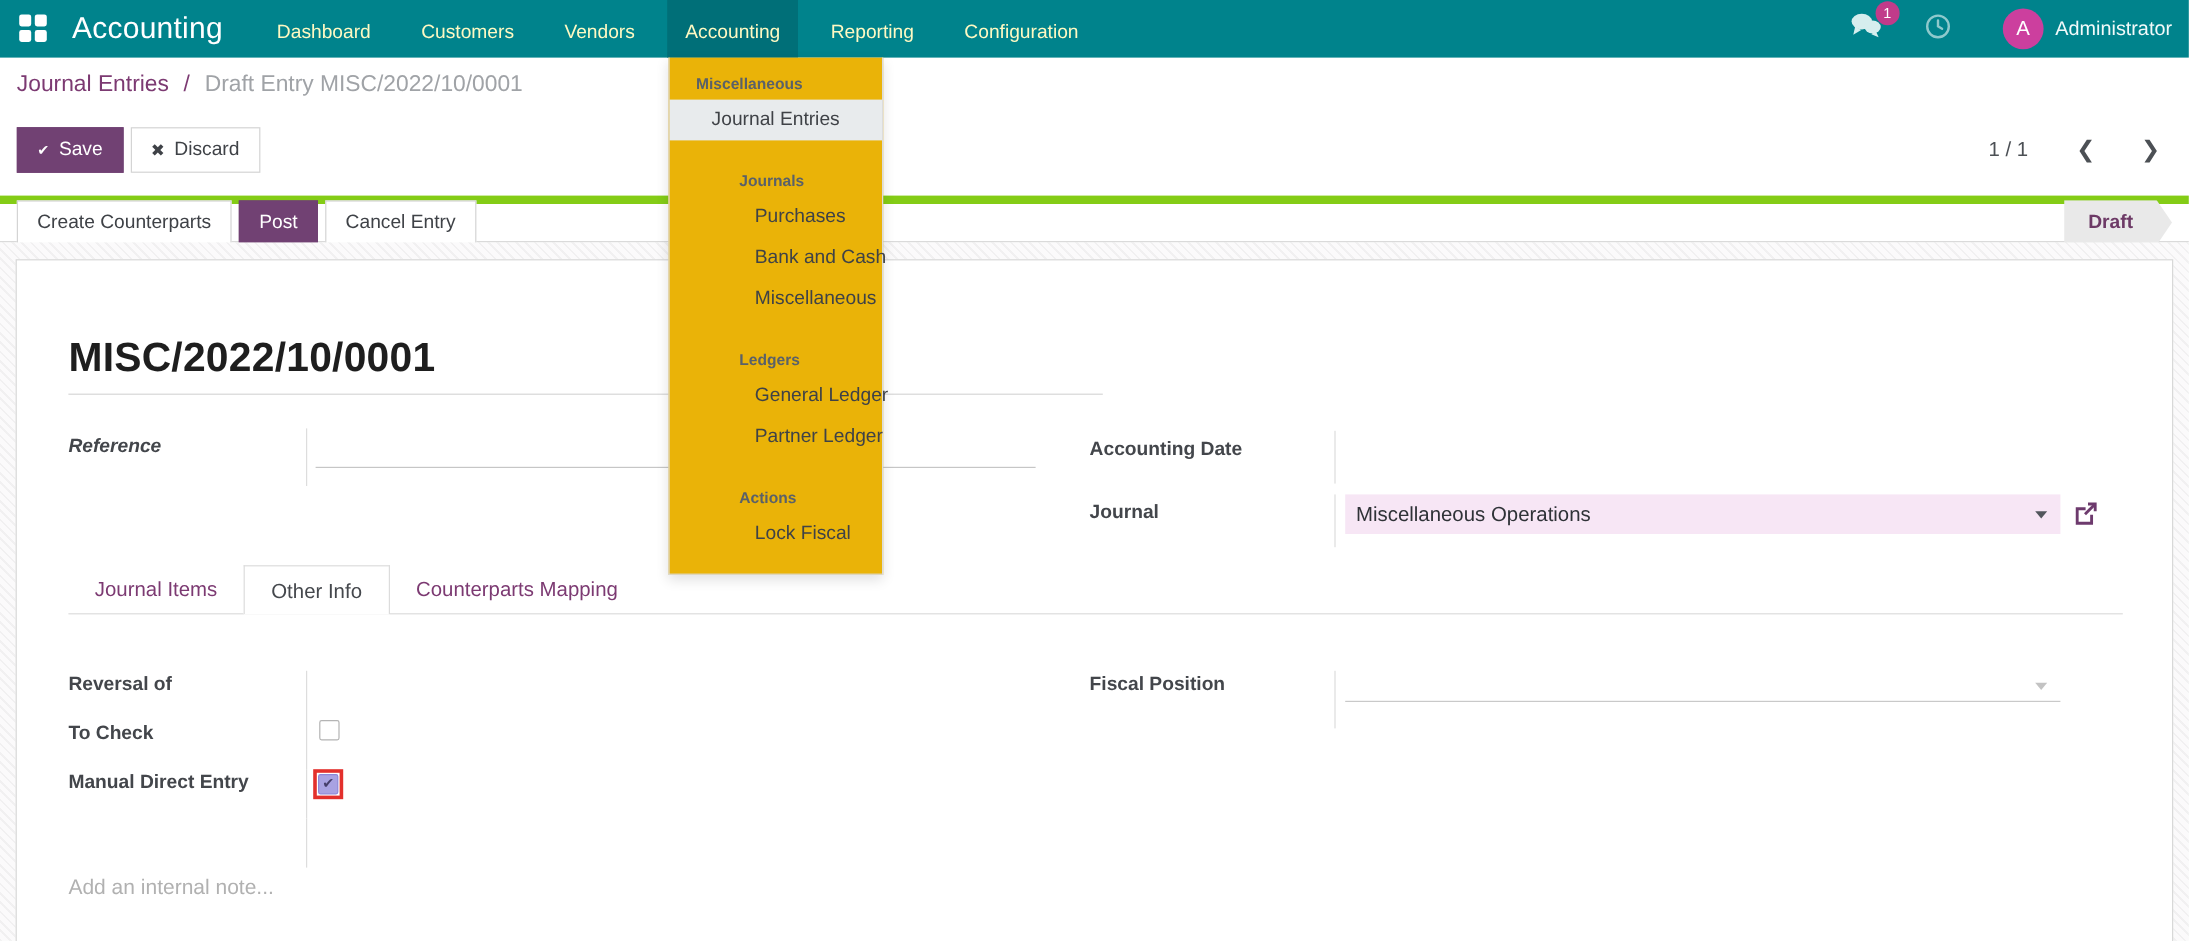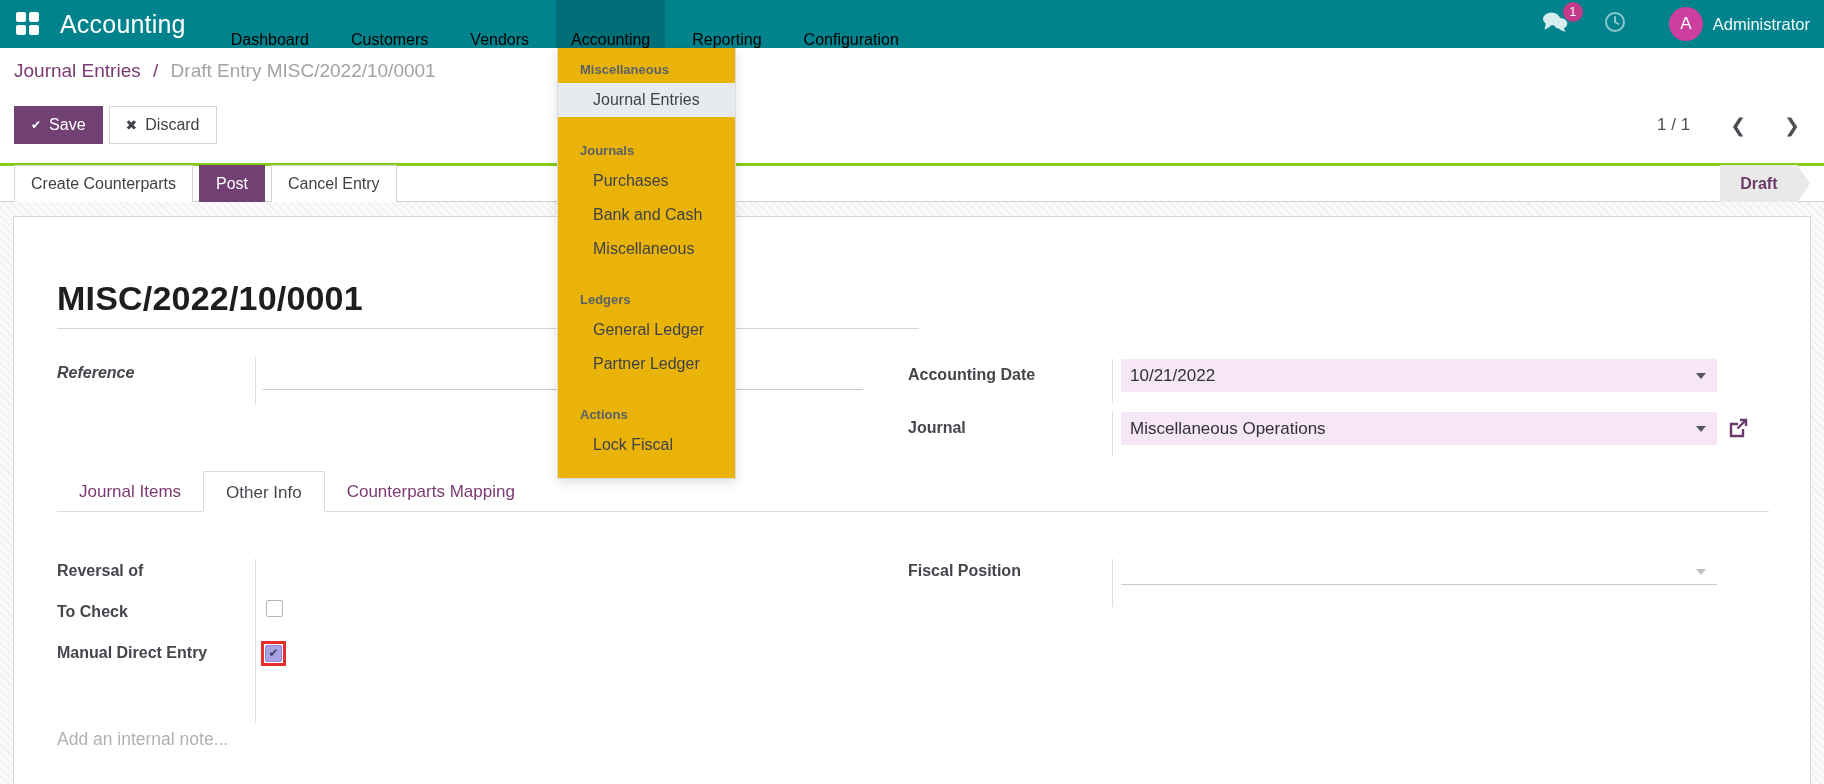--- a/index.html
+++ b/index.html
@@ -7,22 +7,22 @@
     font-family:"Liberation Sans", sans-serif; background:#fff; }
 
   
   .navbar { position:absolute; left:0; top:0; width:1824px; height:48px;
     background:#00838c; display:flex; align-items:center; color:#fff; z-index:60; }
   .apps-icon { margin-left:16px; width:24px; height:24px; display:grid;
     grid-template-columns:10px 10px; grid-template-rows:10px 10px; gap:3px; cursor:pointer; }
   .apps-icon span { background:#fff; border-radius:2px; }
   .brand { margin-left:20px; font-size:25px; font-weight:500; letter-spacing:.2px; }
   .nav-items { display:flex; height:48px; margin-left:30px; }
-  .nav-item { padding:16px 15px; margin-right:12px; line-height:48px; font-size:16px;
-    color:#000000; cursor:pointer; white-space:nowrap; }
+  .nav-item { padding:4px 15px; margin-right:12px; line-height:48px; font-size:16px;
+    color:#fef9c3; cursor:pointer; white-space:nowrap; }
   .nav-item.active { background:#006f78; }
   .nav-right { margin-left:auto; display:flex; align-items:center; margin-right:14px; }
   .msg-wrap { position:relative; margin-right:34px; cursor:pointer; }
   .badge { position:absolute; top:-9px; right:-14px; min-width:20px; height:20px;
     border-radius:10px; background:#c13b8a; color:#fff; font-size:12px;
     display:flex; align-items:center; justify-content:center; padding:0 5px; }
   .clock-wrap { margin-right:42px; cursor:pointer; }
   .avatar { width:34px; height:34px; border-radius:50%; background:#cc3f9e; color:#fff;
     font-size:17px; display:flex; align-items:center; justify-content:center; margin-right:10px; }
   .username { font-size:16.5px; color:#f2fafa; cursor:pointer; }
@@ -40,21 +40,21 @@
   .btn.primary { background:#714173; border-color:#714173; color:#fff; }
   .btn .ico { margin-right:8px; font-size:12px; }
   .pager { position:absolute; right:16px; top:58px; height:38px; display:flex; align-items:center; }
   .pager-value { font-size:17px; color:#4c5055; cursor:pointer; }
   .pager-prev, .pager-next { font-size:19px; color:#4c5055; cursor:pointer; padding:0 8px; }
   .pager-prev { margin-left:32px; }
   .pager-next { margin-left:22px; }
 
   
   .statusbar { position:absolute; left:0; top:163px; width:1824px; height:39px; background:#fff;
-    border-top:3px solid #84cc16; border-bottom:1px solid #d2d2d2;
+    border-top:7px solid #84cc16; border-bottom:1px solid #d2d2d2;
     display:flex; align-items:center; padding-left:14px; }
   .sb-states { margin-left:auto; margin-right:14px; display:flex; height:38px;flex-direction:column; }
   .state { line-height:38px; font-size:16px; padding:0 20px; color:#afb4ba; cursor:pointer; }
   .state.active { background:#e9e9e9; color:#6d3a66; font-weight:bold; padding:0 28px 0 20px;
     clip-path:polygon(0 0, calc(100% - 13px) 0, 100% 50%, calc(100% - 13px) 100%, 0 100%); }
 
   
   .content-bg { position:absolute; left:0; top:202px; width:1824px; height:582px;
     background-color:#fbfafb;
     background-image:repeating-linear-gradient(45deg, rgba(0,0,0,0.04) 0 1.5px, transparent 1.5px 5.5px); }
@@ -111,21 +111,21 @@
   .empty-select { position:relative; width:596px; height:26px; border-bottom:1px solid #c9c9c9;
     margin-left:8px; cursor:pointer; }
   .empty-select .caret { top:10px; }
 
   .note { position:absolute; left:43px; top:512px; font-size:17.5px; color:#b1b1b1; cursor:text; }
 
   
   .acc-menu { position:absolute; left:557px; top:48px; width:179px; z-index:70;
     background:#eab308; border:1px solid #dcdcdc; border-top:none;
     box-shadow:0 4px 10px rgba(0,0,0,0.12); padding:10px 0 16px; }
-  .menu-section + .menu-section { margin-top:22px; }
+  .menu-section + .menu-section { margin-top:22px;margin-left:36px; }
   .menu-header { padding:4px 0 6px 22px; font-size:13px; font-weight:bold; color:#5a6169; }
   .menu-item { height:34px; line-height:34px; padding-left:35px; font-size:16px;
     color:#3f4247; cursor:pointer; white-space:nowrap; }
   .menu-item.active { background:#e8ebed; }
 </style>
 </head>
 <body>
 
 <div class="navbar">
   <div class="apps-icon">
@@ -213,24 +213,20 @@
     <div class="fgroup-left fieldrow">
       <div class="flabel">Reference</div>
       <div class="vsep"></div>
       <div class="input-underline" title="Reference"></div>
     </div>
 
     <div class="fgroup-right">
       <div class="fieldrow">
         <div class="flabel">Accounting Date</div>
         <div class="vsep"></div>
-        <div class="pill-input">
-          <span>10/21/2022</span>
-          <span class="caret"></span>
-        </div>
       </div>
       <div class="fieldrow">
         <div class="flabel">Journal</div>
         <div class="vsep"></div>
         <div class="pill-input">
           <span>Miscellaneous Operations</span>
           <span class="caret"></span>
         </div>
         <div class="extlink">
           <svg width="24" height="24" viewBox="0 0 24 24">

